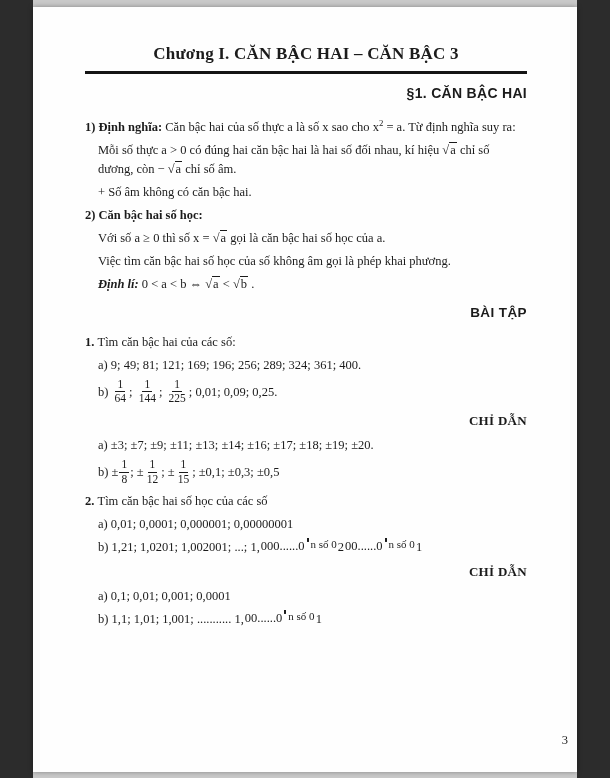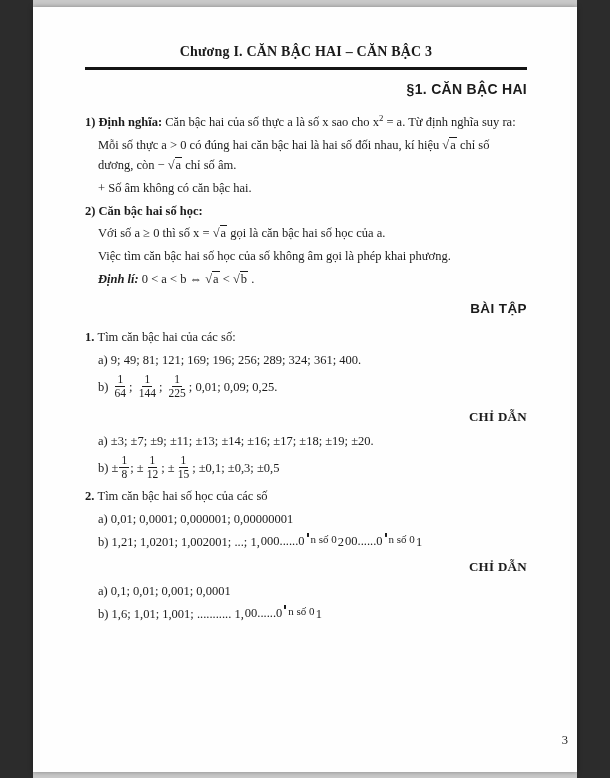--- a/index.html
+++ b/index.html
@@ -14,21 +14,21 @@
   .edge.left { left: 0; }
   .edge.right { right: 0; }
   .page {
     position: absolute; left: 33px; right: 33px; top: 7px; bottom: 6px;
     background: #fefefe;
     box-shadow: 0 0 5px rgba(0,0,0,0.35);
     padding: 34px 50px 16px 52px;
     font-size: 12.5px; line-height: 1.55; color: #1b1b1b;
   }
   .chapter-title {
-    text-align: center; font-weight: bold; font-size: 14px;
+    text-align: center; font-weight: bold; font-size: 17px;
     font-family: "Liberation Serif", serif; letter-spacing: 0.2px;
   }
   .rule { height: 0; border-top: 3px solid #141414; margin: 4px 0 9px; }
   .section-title {
     text-align: right; font-weight: bold; font-size: 14px;
     font-family: "Liberation Sans", sans-serif; letter-spacing: 0.3px;
     margin: 6px 0 12px;
   }
   p { margin: 0 0 3.5px 0; }
   .hang { padding-left: 16px; text-indent: -16px; }
@@ -126,21 +126,21 @@
             <span class="ub-digits">00......0</span>
             <span class="ub-mark"></span>
             <span class="ub-label">n số 0</span>
           </span><span>1</span></p>
     </section>
 
     <h3 class="center-head chi-dan">CHỈ DẪN</h3>
 
     <section>
       <p class="ind"><span>a) 0,1; 0,01; 0,001; 0,0001</span></p>
-      <p class="ind"><span>b) 1,6; 1,01; 1,001; ........... 1,</span><span class="ubrace">
+      <p class="ind"><span>b) 1,1; 1,01; 1,001; ........... 1,</span><span class="ubrace">
             <span class="ub-digits">00......0</span>
             <span class="ub-mark"></span>
             <span class="ub-label">n số 0</span>
           </span><span>1</span></p>
     </section>
 
     <div class="page-number">3</div>
   </div>
 </div>
 

